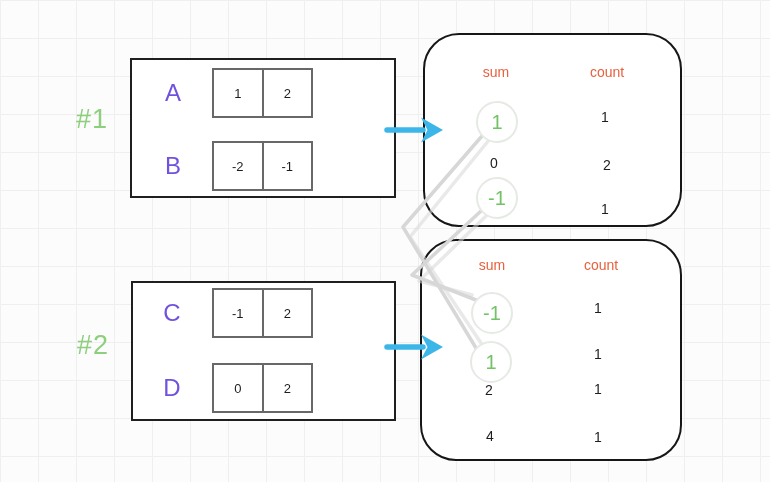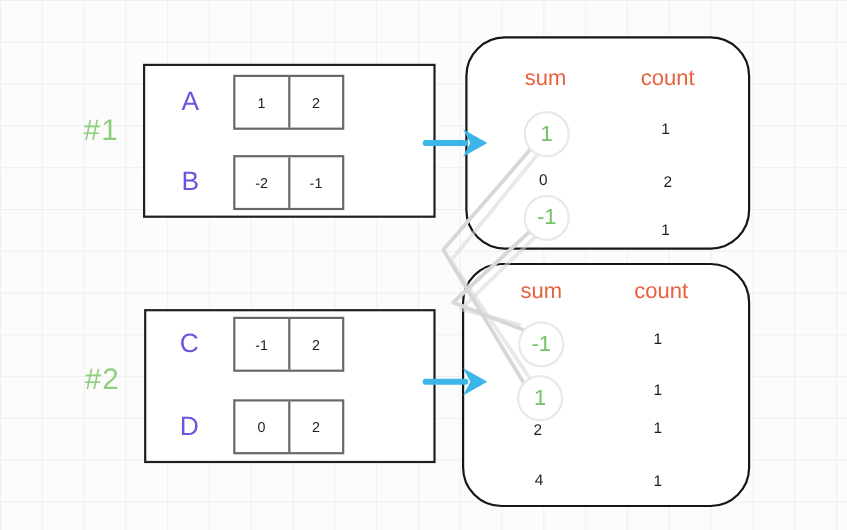--- a/index.html
+++ b/index.html
@@ -36,21 +36,21 @@
     position:absolute;box-sizing:border-box;display:flex;
     border:2px solid #686868;background:#fff;z-index:2;
   }
   .cell{
     flex:1;display:flex;align-items:center;justify-content:center;
     font-size:13px;color:#1d1d1d;
   }
   .cell.first{border-right:2px solid #686868;}
   .hdr{
     position:absolute;transform:translate(-50%,-50%);
-    color:#e8613f;font-size:20px;z-index:2;
+    color:#e8613f;font-size:14px;z-index:2;
   }
   .num{
     position:absolute;transform:translate(-50%,-50%);
     color:#1d1d1d;font-size:14px;z-index:2;
   }
   .hl-circle{
     position:absolute;width:42px;height:42px;border-radius:50%;
     box-sizing:border-box;border:2px solid #e6eae4;background:#ffffff;
     display:flex;align-items:center;justify-content:center;
     color:#74c266;font-size:20px;z-index:6;

